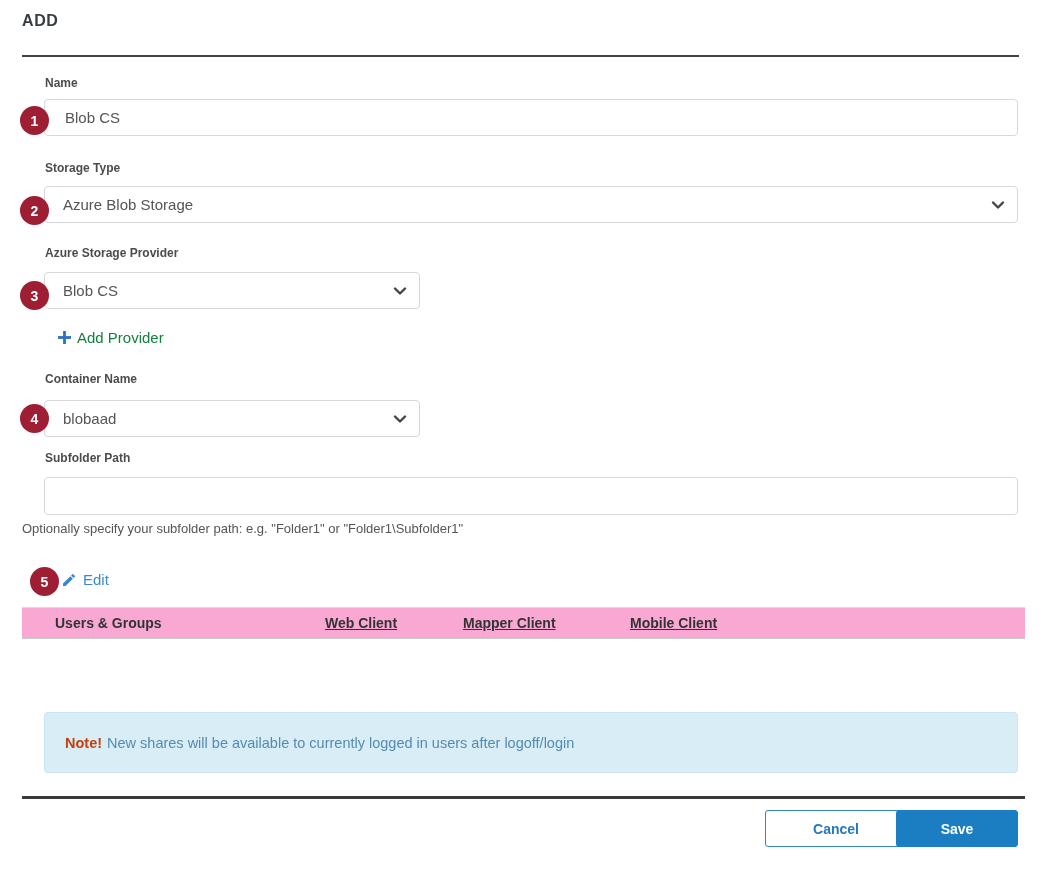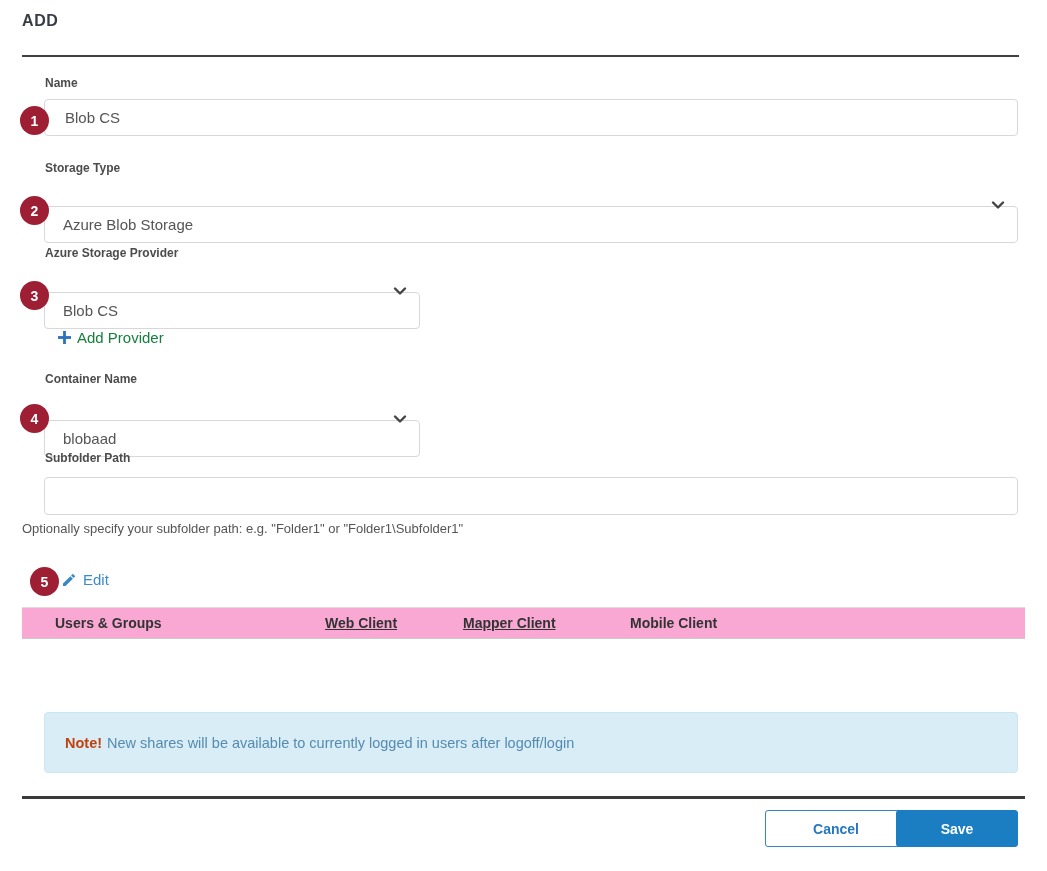--- a/index.html
+++ b/index.html
@@ -46,21 +46,20 @@
   .select-wrap { position: absolute; }
   .select-wrap select {
     appearance: none; -webkit-appearance: none; -moz-appearance: none;
     border: 1px solid #d8d8d8; border-radius: 4px;
     background: #fff; color: #555;
     font-family: "Liberation Sans", sans-serif;
     font-size: 15px;
     padding: 0 36px 0 18px;
     width: 100%; height: 100%;
     outline: none;
-    margin-top: 20px;
   }
   .select-wrap .chevron {
     position: absolute; right: 12px; top: 50%;
     margin-top: -8px; pointer-events: none;
   }
 
   .badge {
     width: 29px; height: 29px; border-radius: 50%;
     background: #9e1f33; color: #ffffff;
     display: flex; align-items: center; justify-content: center;
@@ -85,21 +84,21 @@
   .perm-table { left: 22px; top: 607px; width: 1003px; }
   .perm-header {
     display: flex; align-items: center;
     height: 32px; background: #f9a8d4;
     border-top: 1px solid #dcdcdc; border-bottom: 1px solid #c9c9c9;
     font-size: 14px; font-weight: 700; color: #333333;
   }
   .perm-header .col1 { width: 303px; padding-left: 33px; }
   .perm-header .col2 { width: 138px; text-decoration: underline; }
   .perm-header .col3 { width: 167px; text-decoration: underline; }
-  .perm-header .col4 { flex: 1; }
+  .perm-header .col4 { flex: 1; text-decoration: underline; }
   .perm-empty {
     padding: 17px 0 0 33px;
     font-size: 15px; color: #4f4f4f;
   }
 
   .note-box {
     left: 44px; top: 712px; width: 974px; height: 61px;
     background: #d9edf7; border: 1px solid #cbe5f2; border-radius: 4px;
     display: flex; align-items: center;
     padding-left: 20px;

